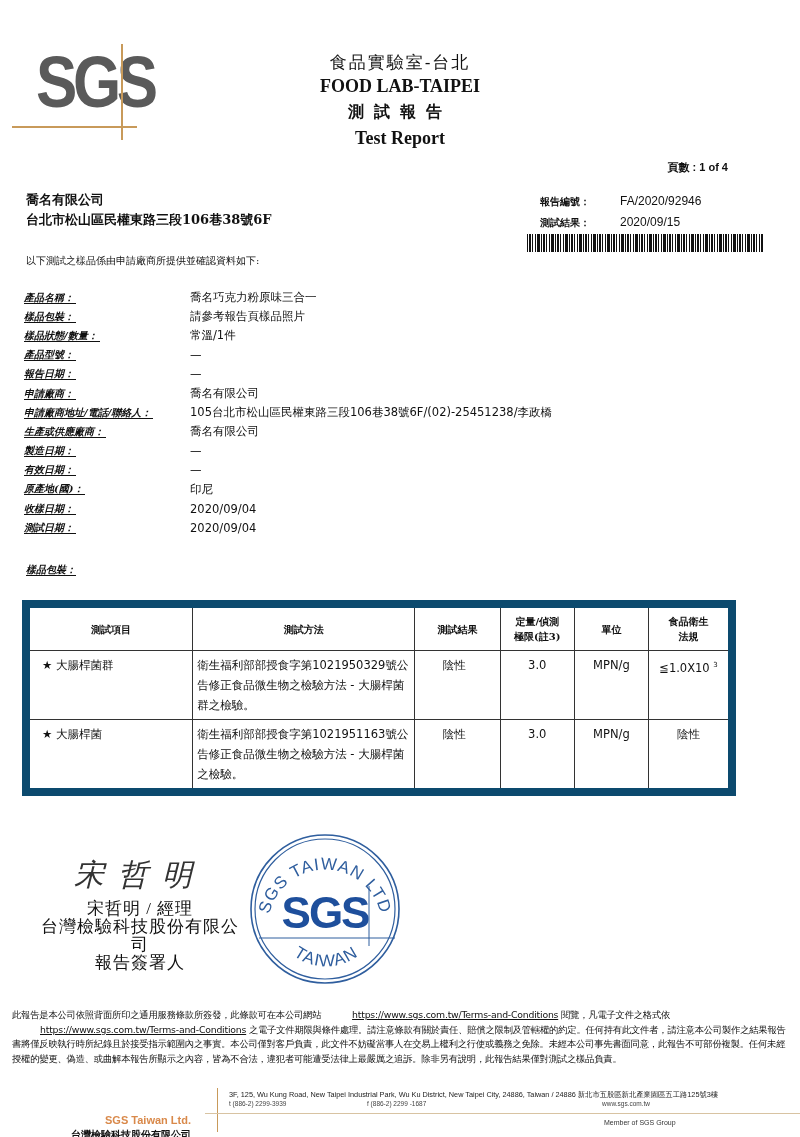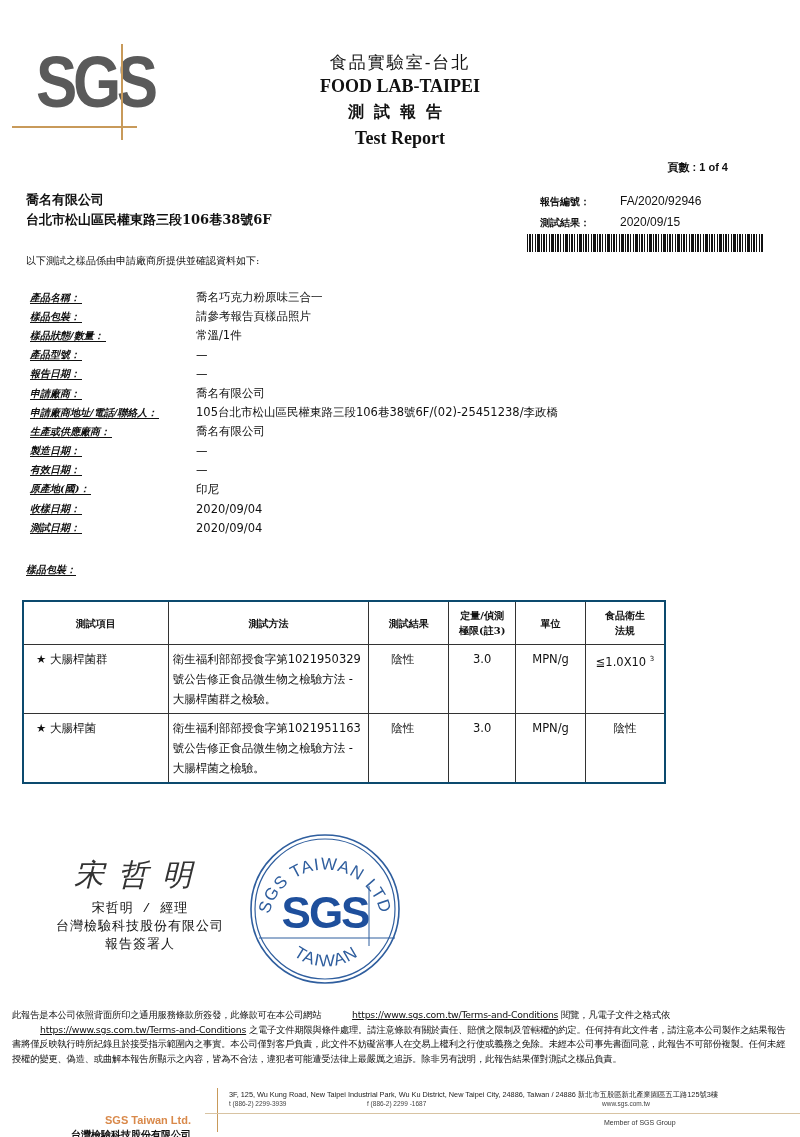--- a/index.html
+++ b/index.html
@@ -24,44 +24,44 @@
   .client { left: 26px; top: 190px; font-family: "DejaVu Serif", serif; font-weight: 700; font-size: 13px; line-height: 20px; }
 
   .report-meta { left: 540px; top: 191px; font-size: 12px; line-height: 20px; font-family: "Liberation Sans", sans-serif; }
   .report-meta .k { display: inline-block; width: 80px; font-weight: 700; font-size: 10px; font-family: "DejaVu Serif", serif; }
   .barcode { left: 527px; top: 234px; width: 236px; height: 18px;
     background: repeating-linear-gradient(90deg, #111 0 1px, #fff 1px 2px, #111 2px 4px, #fff 4px 5px, #111 5px 6px, #fff 6px 8px, #111 8px 9px, #fff 9px 10px, #111 10px 13px, #fff 13px 14px); }
 
   .intro { left: 26px; top: 254px; font-size: 10px; font-family: "DejaVu Serif", serif; }
 
   
-  .info { left: 30px; top: 288px; width: 620px; }
+  .info { left: 24px; top: 288px; width: 620px; }
   .info-row { display: flex; height: 19.2px; align-items: center; }
   .info-label { width: 166px; font-family: "DejaVu Serif", serif; font-weight: 700; font-style: italic; font-size: 10px; }
   .info-label span { border-bottom: 1px solid #111; padding-right: 2px; }
   .info-value { font-size: 11.5px; font-family: "DejaVu Sans", sans-serif; }
 
   .results-label { left: 26px; top: 563px; font-family: "DejaVu Serif", serif; font-weight: 700; font-style: italic; font-size: 10px; }
   .results-label span { border-bottom: 1px solid #111; }
 
   
-  table.results { position: absolute; left: 22px; top: 600px; width: 644px; border-collapse: collapse; border: 2px solid #0c4a6e; }
+  table.results { position: absolute; left: 22px; top: 600px; width: 714px; border-collapse: collapse; border: 8px solid #0c4a6e; }
   table.results th, table.results td { border: 1px solid #333; font-size: 11.5px; vertical-align: top; }
   table.results th { height: 40px; font-family: "DejaVu Serif", serif; font-weight: 700; font-size: 10px; vertical-align: middle; text-align: center; line-height: 15px; }
   table.results td { padding: 4px 4px; line-height: 20px; height: 56px; }
   td.c-item { padding-left: 12px !important; }
   td.c-method { font-size: 11.5px; }
   td.c-result { text-align: right; padding-right: 34px !important; }
   td.c-center { text-align: center; }
   sup { font-size: 7px; }
 
   
   .signature { left: 40px; top: 850px; width: 200px; text-align: center; }
   .sig-script { font-family: "DejaVu Serif", serif; font-size: 30px; letter-spacing: 14px; color: #333; font-style: italic; line-height: 50px; }
-  .sig-line { font-family: Liberation Mono, monospace; font-size: 13px; line-height: 18px; letter-spacing: 1px; }
+  .sig-line { font-family: Liberation Serif, serif; font-size: 17px; line-height: 18px; letter-spacing: 1px; }
 
   
   .stamp { left: 245px; top: 830px; width: 160px; height: 158px; }
 
   
   .disclaimer { left: 12px; top: 1008px; width: 776px; font-size: 9.3px; line-height: 14.5px; font-family: "DejaVu Sans", sans-serif; letter-spacing: -0.2px; }
   .disclaimer a { color: #111; text-decoration: underline; margin-left: 28px; }
 
   
   .footer-company { left: 56px; top: 1089px; width: 135px; text-align: right; margin-top: 24px; }

